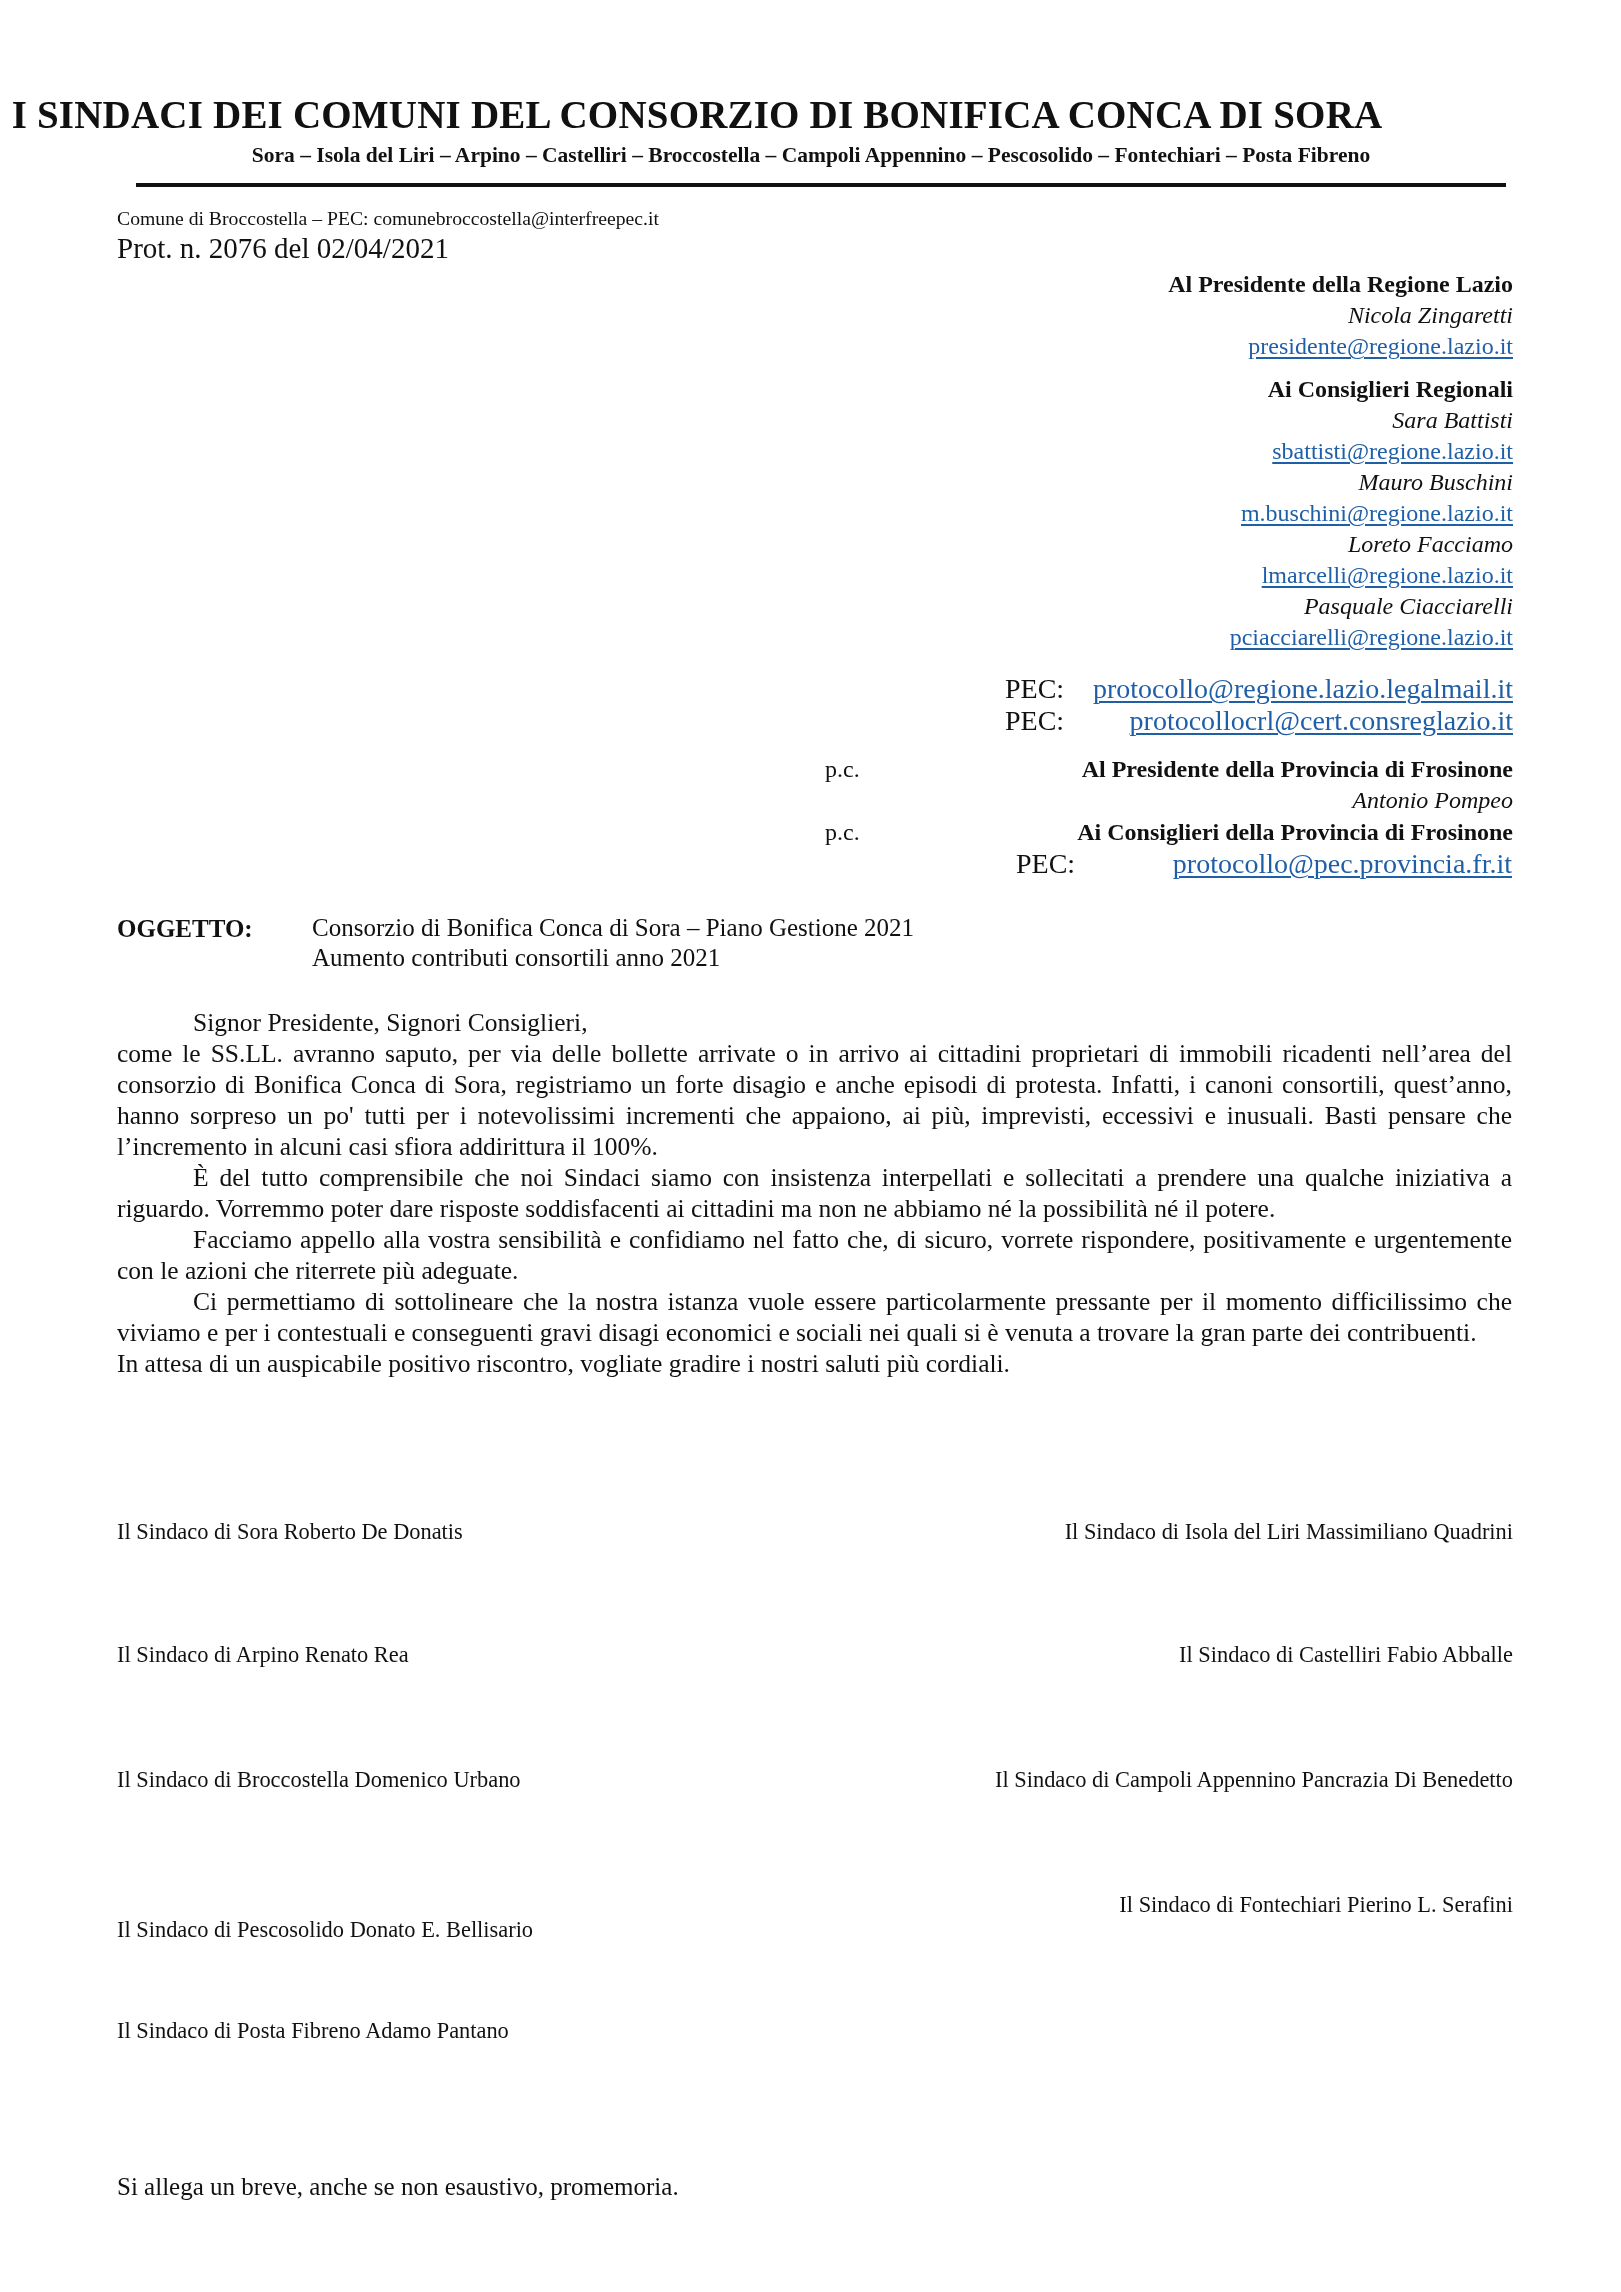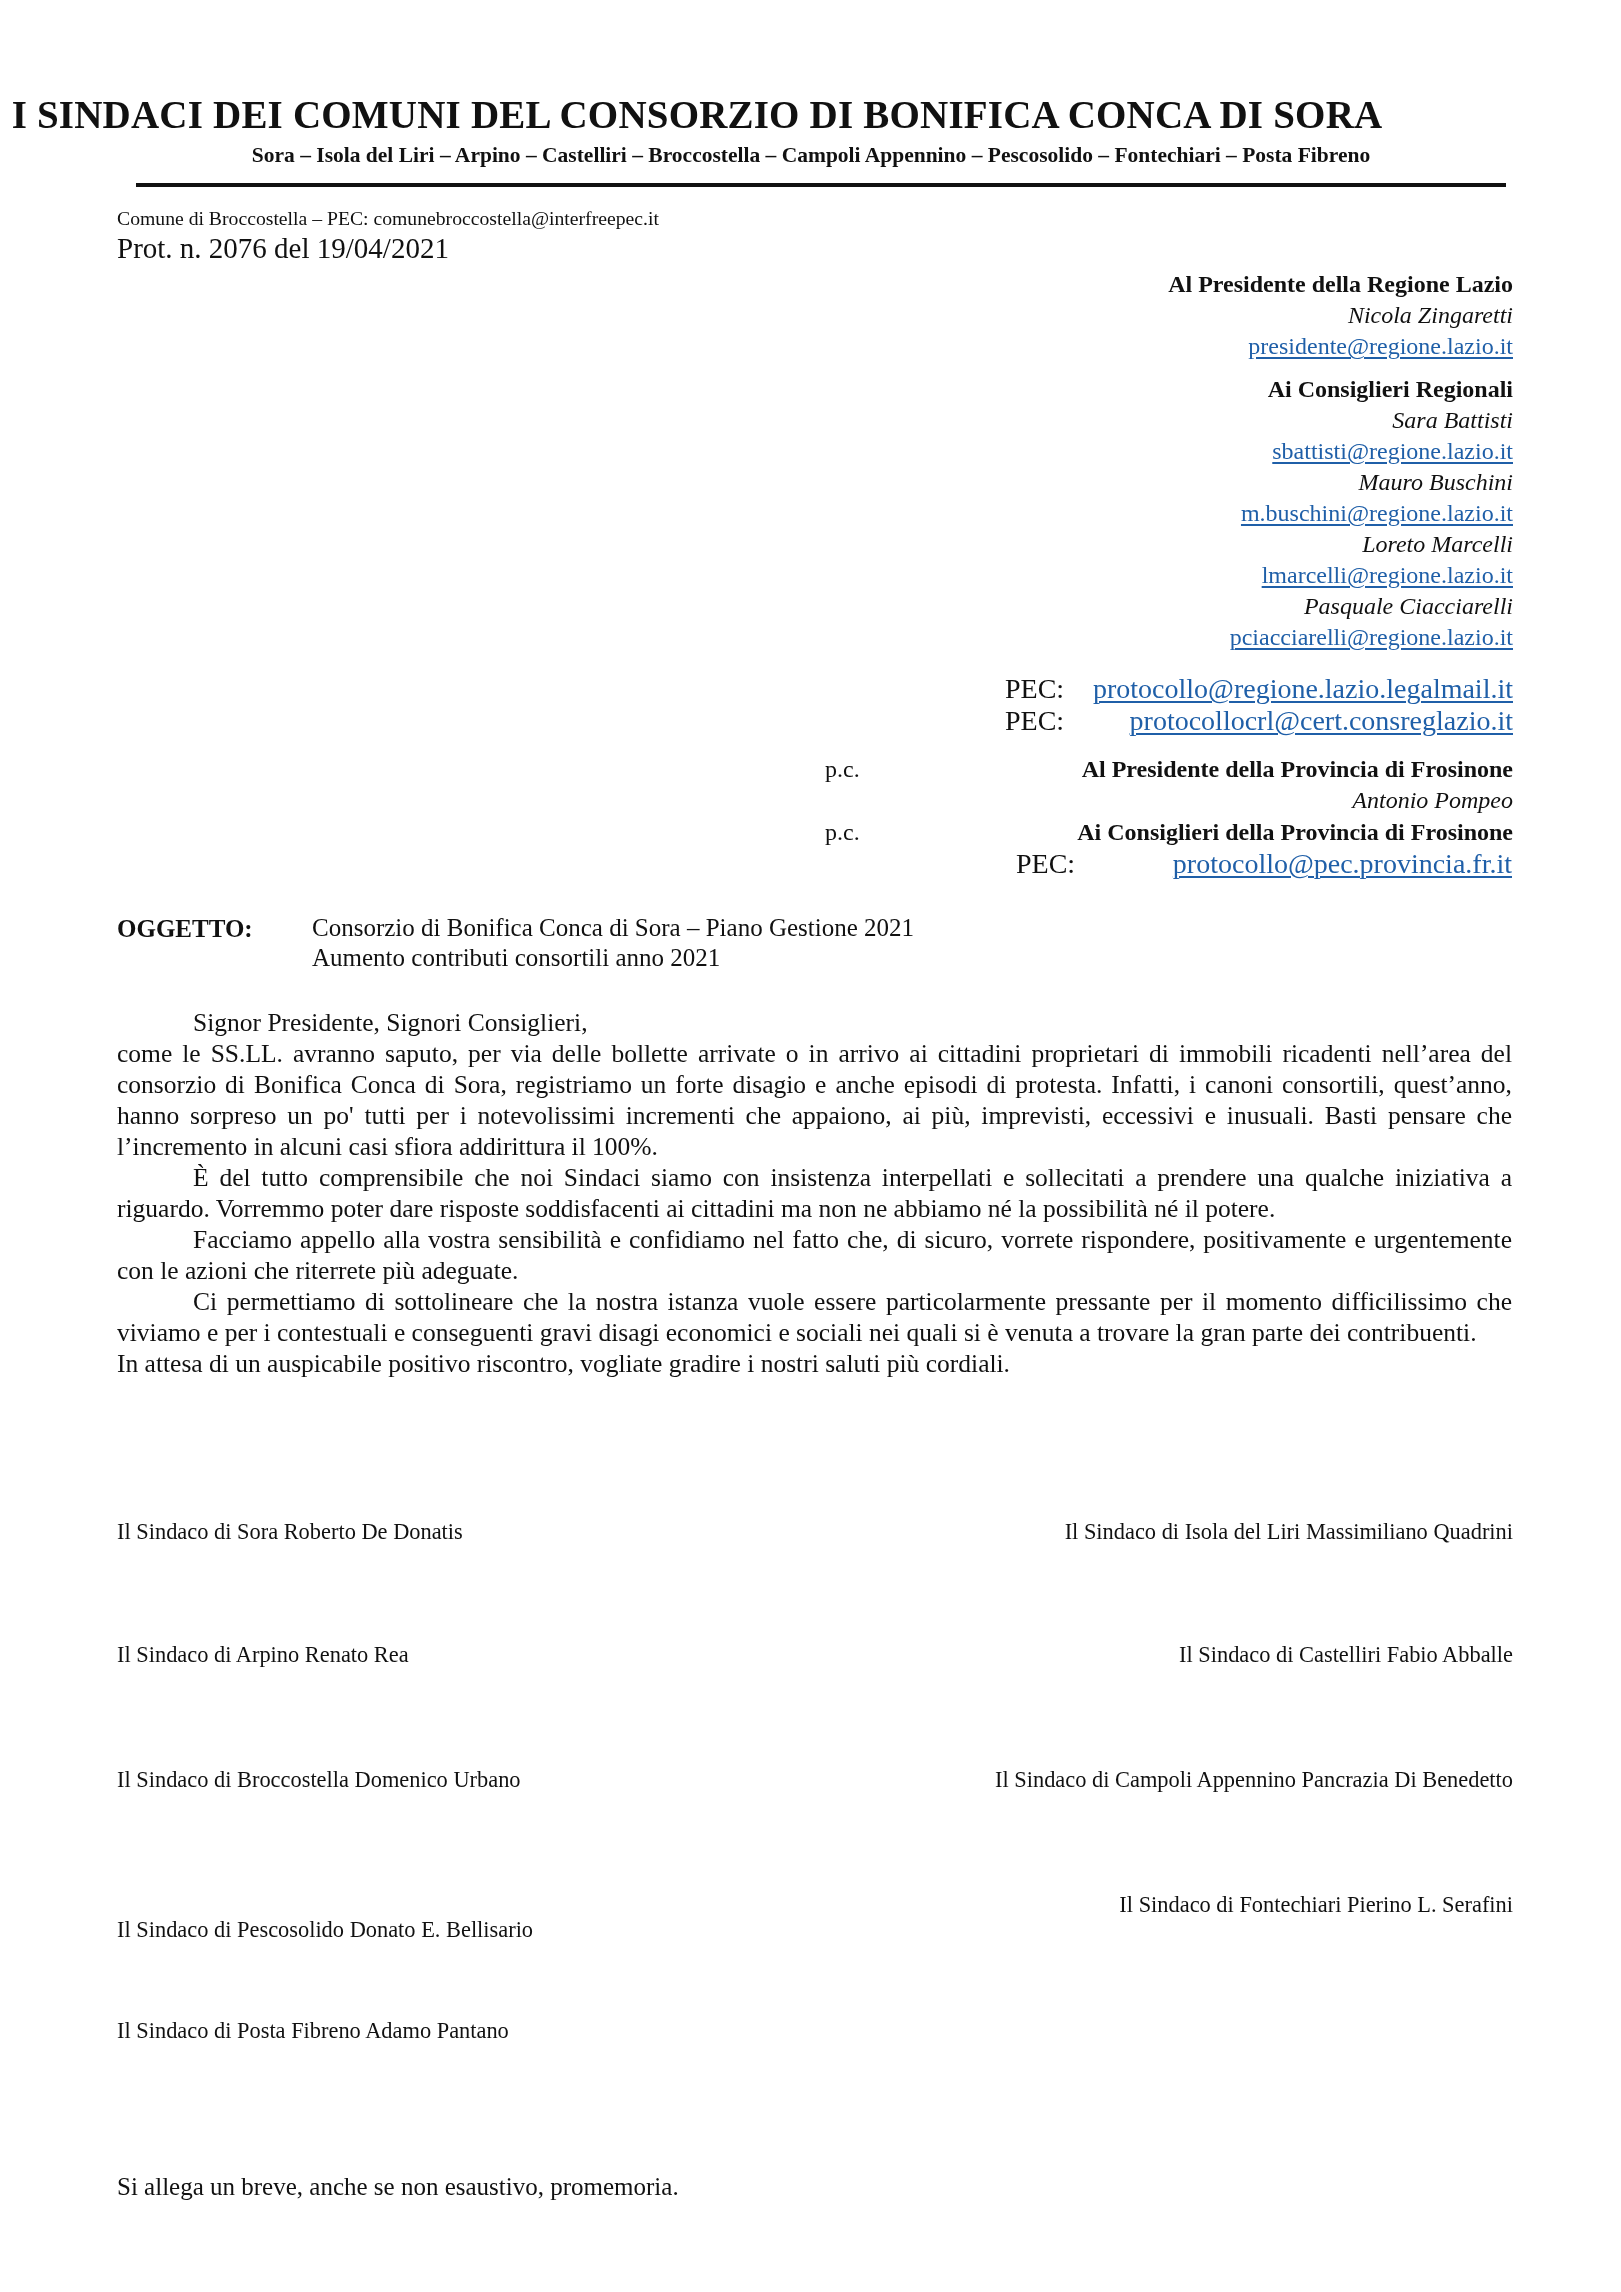--- a/index.html
+++ b/index.html
@@ -118,33 +118,33 @@
     }
   </style>
 </head>
 <body>
 
 <div class="abs header-title">I SINDACI DEI COMUNI DEL CONSORZIO DI BONIFICA CONCA DI SORA</div>
 <div class="abs header-sub">Sora – Isola del Liri – Arpino – Castelliri – Broccostella – Campoli Appennino – Pescosolido – Fontechiari – Posta Fibreno</div>
 <div class="abs header-rule"></div>
 
 <div class="abs sender">Comune di Broccostella – PEC: comunebroccostella@interfreepec.it</div>
-<div class="abs prot">Prot. n. 2076 del 19/04/2021</div>
+<div class="abs prot">Prot. n. 2076 del 02/04/2021</div>
 
 <div class="abs recipients">
   <div class="r-bold">Al Presidente della Regione Lazio</div>
   <div class="r-ital">Nicola Zingaretti</div>
   <div><a class="mail">presidente@regione.lazio.it</a></div>
   <div class="gap"></div>
   <div class="r-bold">Ai Consiglieri Regionali</div>
   <div class="r-ital">Sara Battisti</div>
   <div><a class="mail">sbattisti@regione.lazio.it</a></div>
   <div class="r-ital">Mauro Buschini</div>
   <div><a class="mail">m.buschini@regione.lazio.it</a></div>
-  <div class="r-ital">Loreto Marcelli</div>
+  <div class="r-ital">Loreto Facciamo</div>
   <div><a class="mail">lmarcelli@regione.lazio.it</a></div>
   <div class="r-ital">Pasquale Ciacciarelli</div>
   <div><a class="mail">pciacciarelli@regione.lazio.it</a></div>
 </div>
 
 <div class="pec-row" style="left:1005px; width:508px; top:673px; height:31px;">
   <span class="pec-label" style="left:0;">PEC:</span>
   <a class="mail pec-val">protocollo@regione.lazio.legalmail.it</a>
 </div>
 <div class="pec-row" style="left:1005px; width:508px; top:705px; height:31px;">

